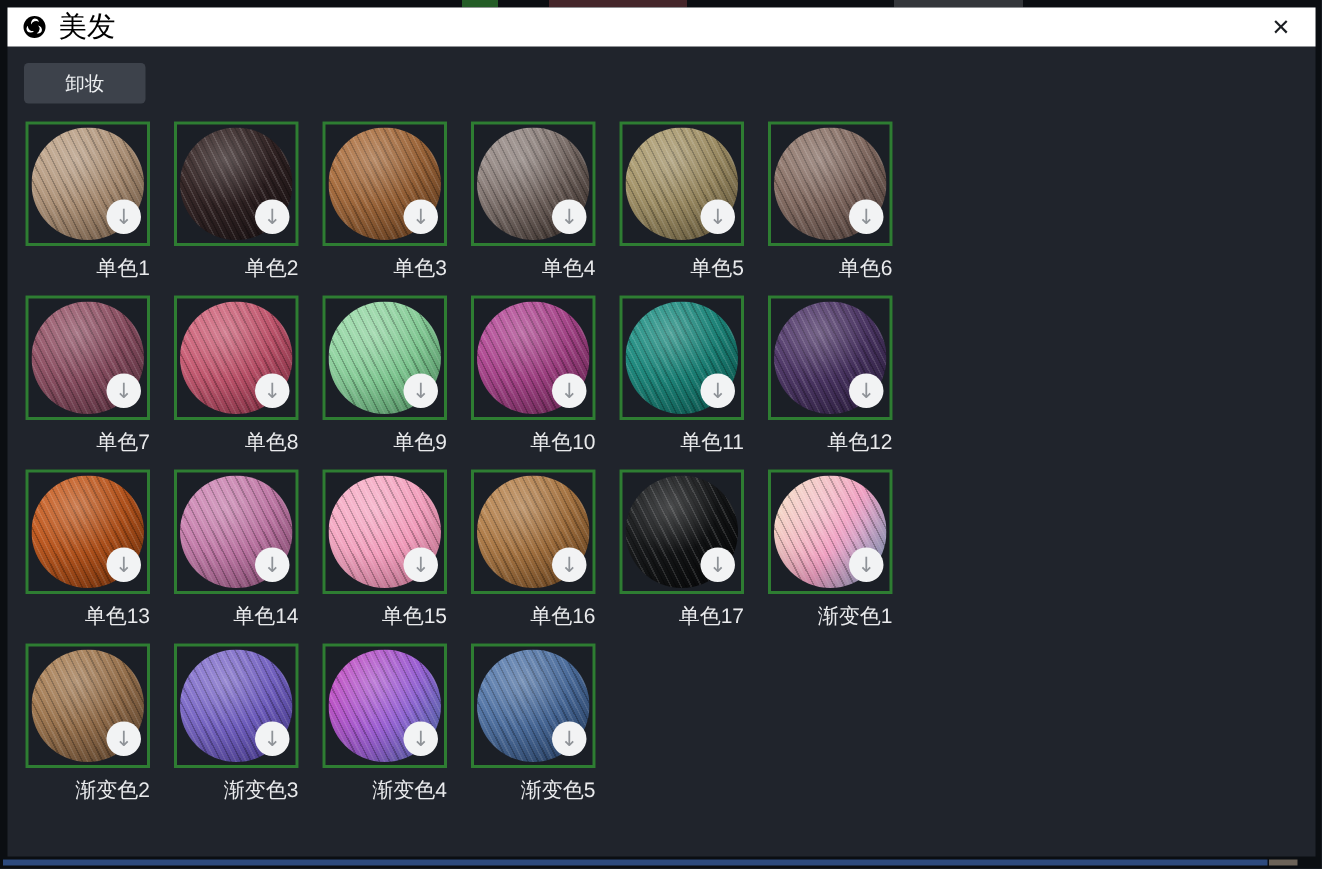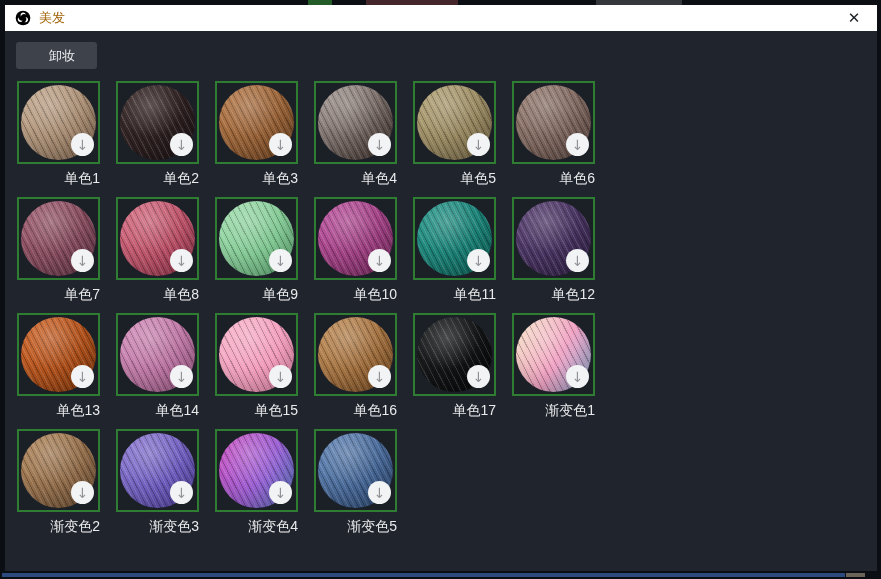--- a/index.html
+++ b/index.html
@@ -22,32 +22,32 @@
   .dialog {
     position:absolute; left:5px; top:5px; width:872px; height:566px;
     background:#20242c;
     display:flex; flex-direction:column;
   }
   .titlebar {
     height:26px; background:#ffffff; display:flex; align-items:center;
     padding:0 8px 0 6px; flex:0 0 auto;
   }
   .titlebar .app-icon { width:16px; height:16px; margin:0 8px 0 4px; flex:0 0 auto; }
-  .titlebar .title { font-size:13px; color:#a16207; }
+  .titlebar .title { font-size:19px; color:#000000; }
   .titlebar .spacer { flex:1; }
   .close-btn {
     width:30px; height:24px; display:flex; align-items:center; justify-content:center;
     font-size:15px; color:#1b1e22; cursor:default; background:transparent; border:none;
     font-family:"DejaVu Sans",sans-serif;
   }
   .body { flex:1; padding:11px; position:relative; }
   .remove-btn {
     display:inline-block; min-width:81px; height:27px; padding:0 22px;
     background:#3d424b; color:#eceef0; font-size:13px; line-height:27px;
-    text-align:right; border:none; border-radius:3px;
+    text-align:center; border:none; border-radius:3px;
   }
   .grid {
     margin-top:12px; margin-left:1px;
     display:flex; flex-wrap:wrap; gap:10px 16px; width:610px;
   }
   .tile { width:83px; }
   .swatch-box {
     width:83px; height:83px; border:2px solid #2e7d32; background:#1b1f26;
     position:relative; overflow:hidden;
   }

